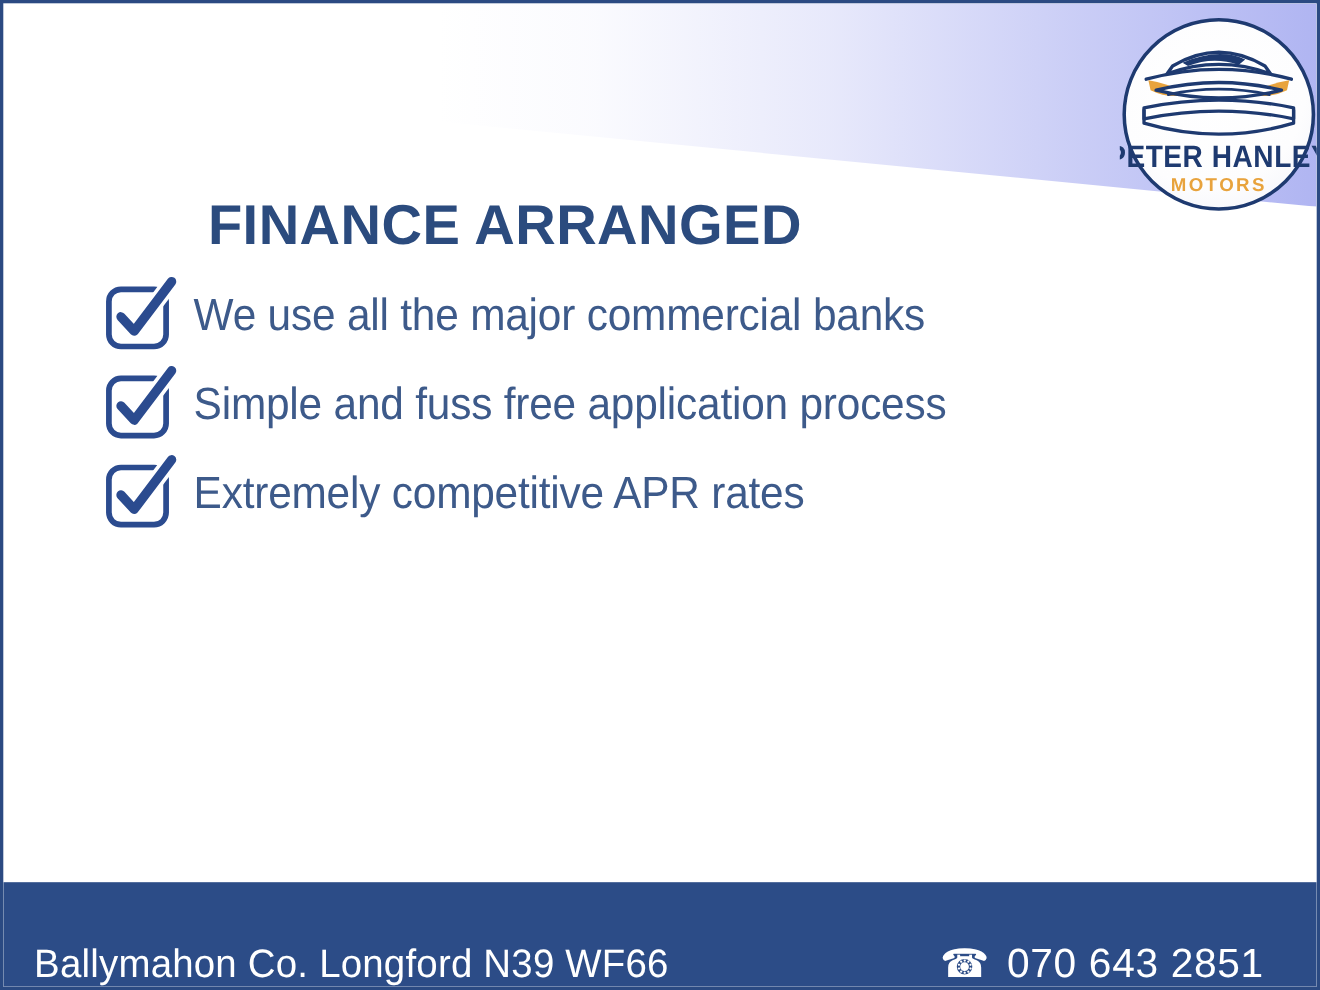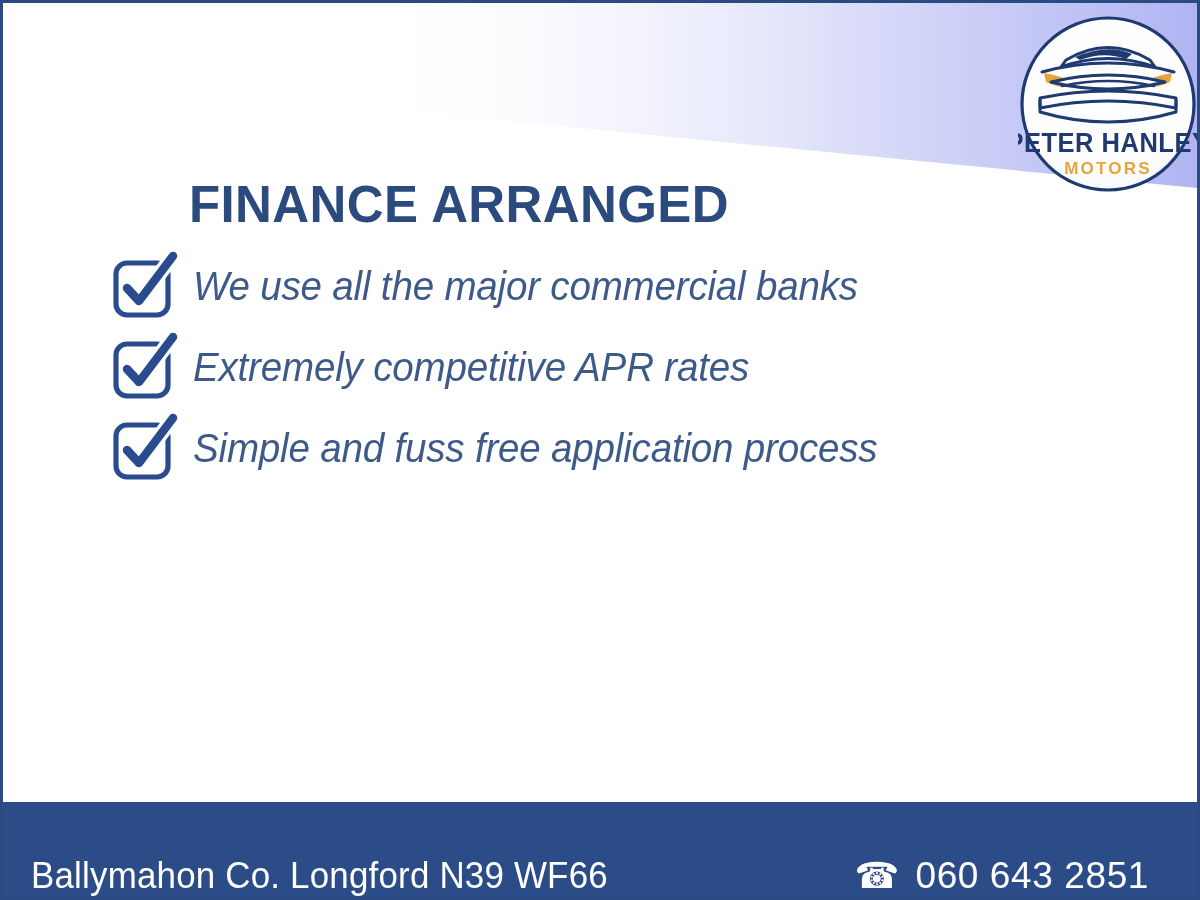--- a/index.html
+++ b/index.html
@@ -51,23 +51,22 @@
     font-size:51px;
     font-weight:600;
     letter-spacing:0.4px;
     color:#2b4b7e;
     white-space:nowrap;
   }
 
   
   .checklist {
     position:absolute;
-    left:108px; top:243px;
+    left:91px; top:243px;
     width:1060px;
-    font-style:italic;
   }
   .row {
     display:flex;
     align-items:center;
     height:81px;
   }
   .cbox {
     flex:0 0 auto;
     width:66px; height:66px;
     position:relative;
@@ -186,38 +185,38 @@
 
 
     <div class="row">
       <span class="cbox">
         <svg viewBox="0 0 66 66" xmlns="http://www.w3.org/2000/svg" aria-hidden="true">
           <rect x="5" y="9" width="52" height="52" rx="11" ry="11" fill="none" stroke="#2b4b8f" stroke-width="5.2"></rect>
           <path d="M16 34 L28 47 L62 2" fill="none" stroke="#ffffff" stroke-width="15" stroke-linecap="round" stroke-linejoin="round"></path>
           <path d="M16 34 L28 47 L62 2" fill="none" stroke="#2b4b8f" stroke-width="8.5" stroke-linecap="round" stroke-linejoin="round"></path>
         </svg>
       </span>
-      <span class="rowtext">Extremely competitive APR rates</span>
+      <span class="rowtext">Simple and fuss free application process</span>
     </div>
 
     <div class="row">
       <span class="cbox">
         <svg viewBox="0 0 66 66" xmlns="http://www.w3.org/2000/svg" aria-hidden="true">
           <rect x="5" y="9" width="52" height="52" rx="11" ry="11" fill="none" stroke="#2b4b8f" stroke-width="5.2"></rect>
           <path d="M16 34 L28 47 L62 2" fill="none" stroke="#ffffff" stroke-width="15" stroke-linecap="round" stroke-linejoin="round"></path>
           <path d="M16 34 L28 47 L62 2" fill="none" stroke="#2b4b8f" stroke-width="8.5" stroke-linecap="round" stroke-linejoin="round"></path>
         </svg>
       </span>
-      <span class="rowtext">Simple and fuss free application process</span>
+      <span class="rowtext">Extremely competitive APR rates</span>
     </div>
 
 
   </div>
 
   <div class="footer">
     <span class="footer-addr">Ballymahon Co. Longford N39 WF66</span>
     <span class="footer-phone">
       <span class="phone-icon">☎</span>
-      <span class="footer-tel">060 643 2851</span>
+      <span class="footer-tel">070 643 2851</span>
     </span>
   </div>
 
 </div>
 
 </body></html>

